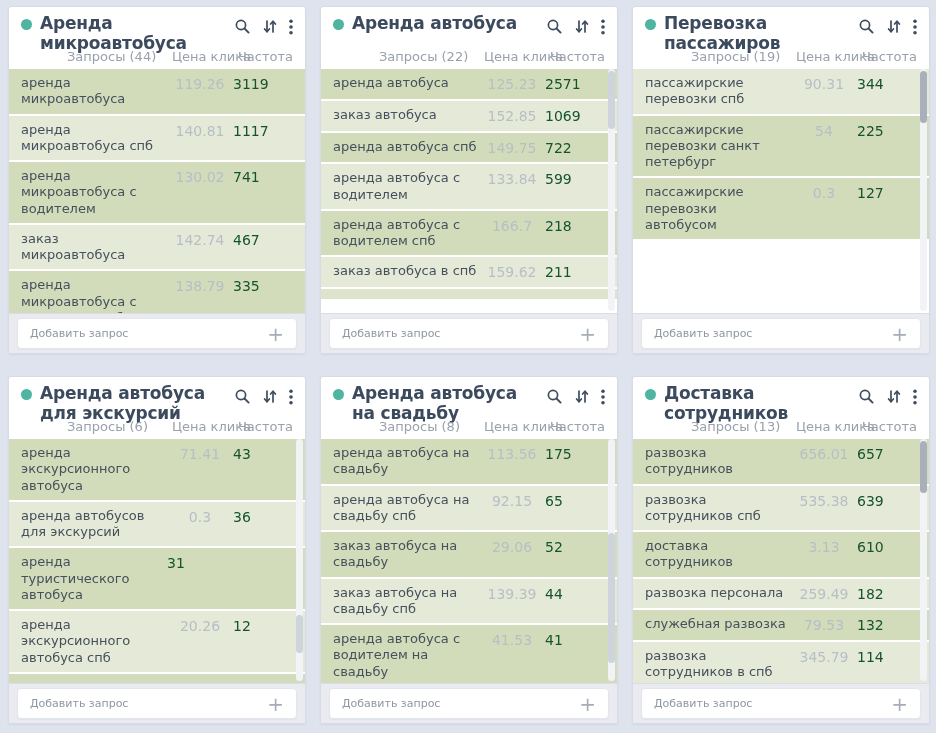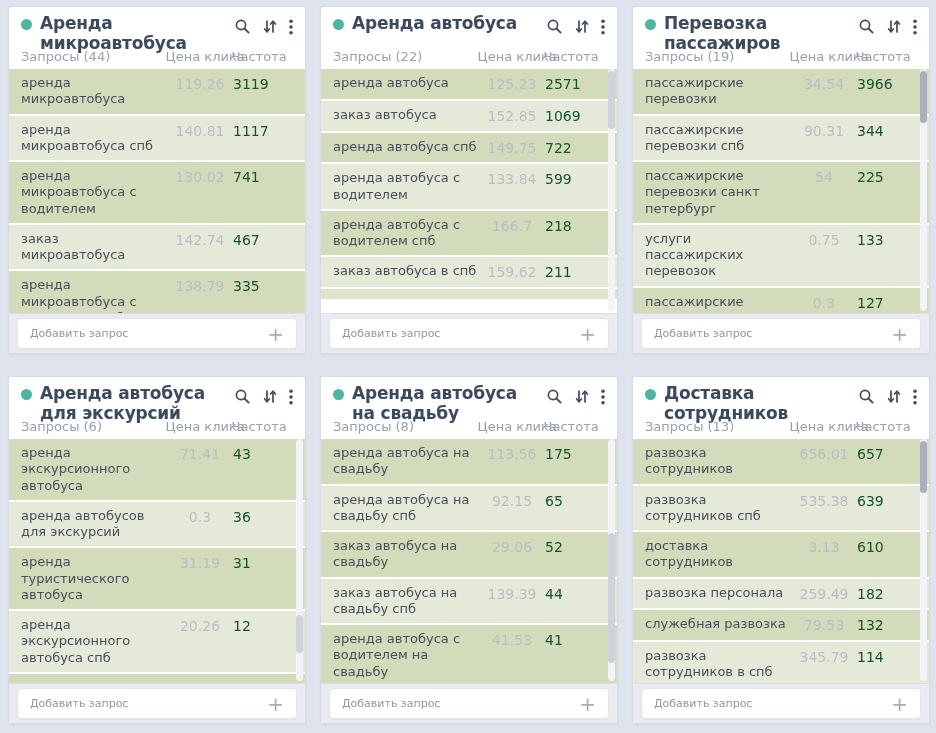--- a/index.html
+++ b/index.html
@@ -13,21 +13,21 @@
         gap:22px 14px; padding:6px 24px 0 8px;}
   .card{background:#fff; border:1px solid #d7dbe4; border-radius:3px;
         box-shadow:0 1px 2px rgba(60,70,90,.07); display:flex; flex-direction:column; overflow:hidden;}
   .card-top{display:flex; align-items:flex-start; padding:7px 10px 0 12px; height:42px; flex:none;}
   .dot{width:11px; height:11px; border-radius:50%; background:var(--accent); margin:5px 8px 0 0; flex:none;}
   .title{font-size:17px; font-weight:700; color:var(--title); line-height:1.15; flex:1; letter-spacing:-.2px; overflow:hidden; max-height:40px;}
   .icons{display:flex; gap:12px; margin:4px 2px 0 6px; flex:none; align-items:center;}
   .icn{display:inline-flex; cursor:pointer;}
   .cols{display:flex; align-items:flex-end; padding:0 12px 3px; height:18px; flex:none;
         color:#99a1ac; font-size:13px; white-space:nowrap;}
-  .c-q{width:146px;} .c-p{width:66px; text-align:center;} .c-f{width:62px; text-align:left;}
+  .c-q{width:146px;margin-left:46px;} .c-p{width:66px; text-align:center;} .c-f{width:62px; text-align:left;}
   .list{position:relative; height:246px; overflow:hidden; padding-top:2px; flex:none; background:#fff;}
   .row{display:flex; margin-bottom:2px; padding:6px 0; background:var(--row-dark); cursor:pointer;}
   .row.alt{background:var(--row-light);}
   .q{width:146px; margin-left:12px; color:#46505c; font-size:13px; line-height:1.25;}
   .p{width:66px; text-align:center; color:#b7bec6; font-size:14px; line-height:1.2; padding-top:1px;}
   .f{width:62px; text-align:left; color:#14532d; font-size:14px; line-height:1.2; padding-top:1px;}
   .partial{height:10px; background:#dde4cb; margin-bottom:2px;}
   .track{position:absolute; top:2px; right:2px; bottom:2px; width:7px; background:#f1f3f6; border-radius:4px;}
   .thumb{position:absolute; left:0; width:7px; border-radius:4px; background:#ced4dc; cursor:grab;}
   .thumb.dark{background:#a9b0bb;}
@@ -234,43 +234,33 @@
             </svg>
         </span>
       </div>
     </div>
     <div class="cols">
       <span class="c-q">Запросы (19)</span>
       <span class="c-p">Цена клика</span>
       <span class="c-f">Частота</span>
     </div>
     <div class="list">
-  <div class="row">
-    <span class="q">пассажирские перевозки</span>
-    <span class="p">34.54</span>
-    <span class="f">3966</span>
-  </div>
 
   <div class="row alt">
     <span class="q">пассажирские перевозки спб</span>
     <span class="p">90.31</span>
     <span class="f">344</span>
   </div>
 
   <div class="row">
     <span class="q">пассажирские перевозки санкт петербург</span>
     <span class="p">54</span>
     <span class="f">225</span>
   </div>
 
-  <div class="row alt">
-    <span class="q">услуги пассажирских перевозок</span>
-    <span class="p">0.75</span>
-    <span class="f">133</span>
-  </div>
 
   <div class="row">
     <span class="q">пассажирские перевозки автобусом</span>
     <span class="p">0.3</span>
     <span class="f">127</span>
   </div>
 <div class="track">
           <div class="thumb dark" style="top: 2px; height: 52px;"></div>
         </div>
       </div>
@@ -327,21 +317,20 @@
   </div>
 
   <div class="row alt">
     <span class="q">аренда автобусов для экскурсий</span>
     <span class="p">0.3</span>
     <span class="f">36</span>
   </div>
 
   <div class="row">
     <span class="q">аренда туристического автобуса</span>
-    <span class="p">31.19</span>
     <span class="f">31</span>
   </div>
 
   <div class="row alt">
     <span class="q">аренда экскурсионного автобуса спб</span>
     <span class="p">20.26</span>
     <span class="f">12</span>
   </div>
 
   <div class="row">

